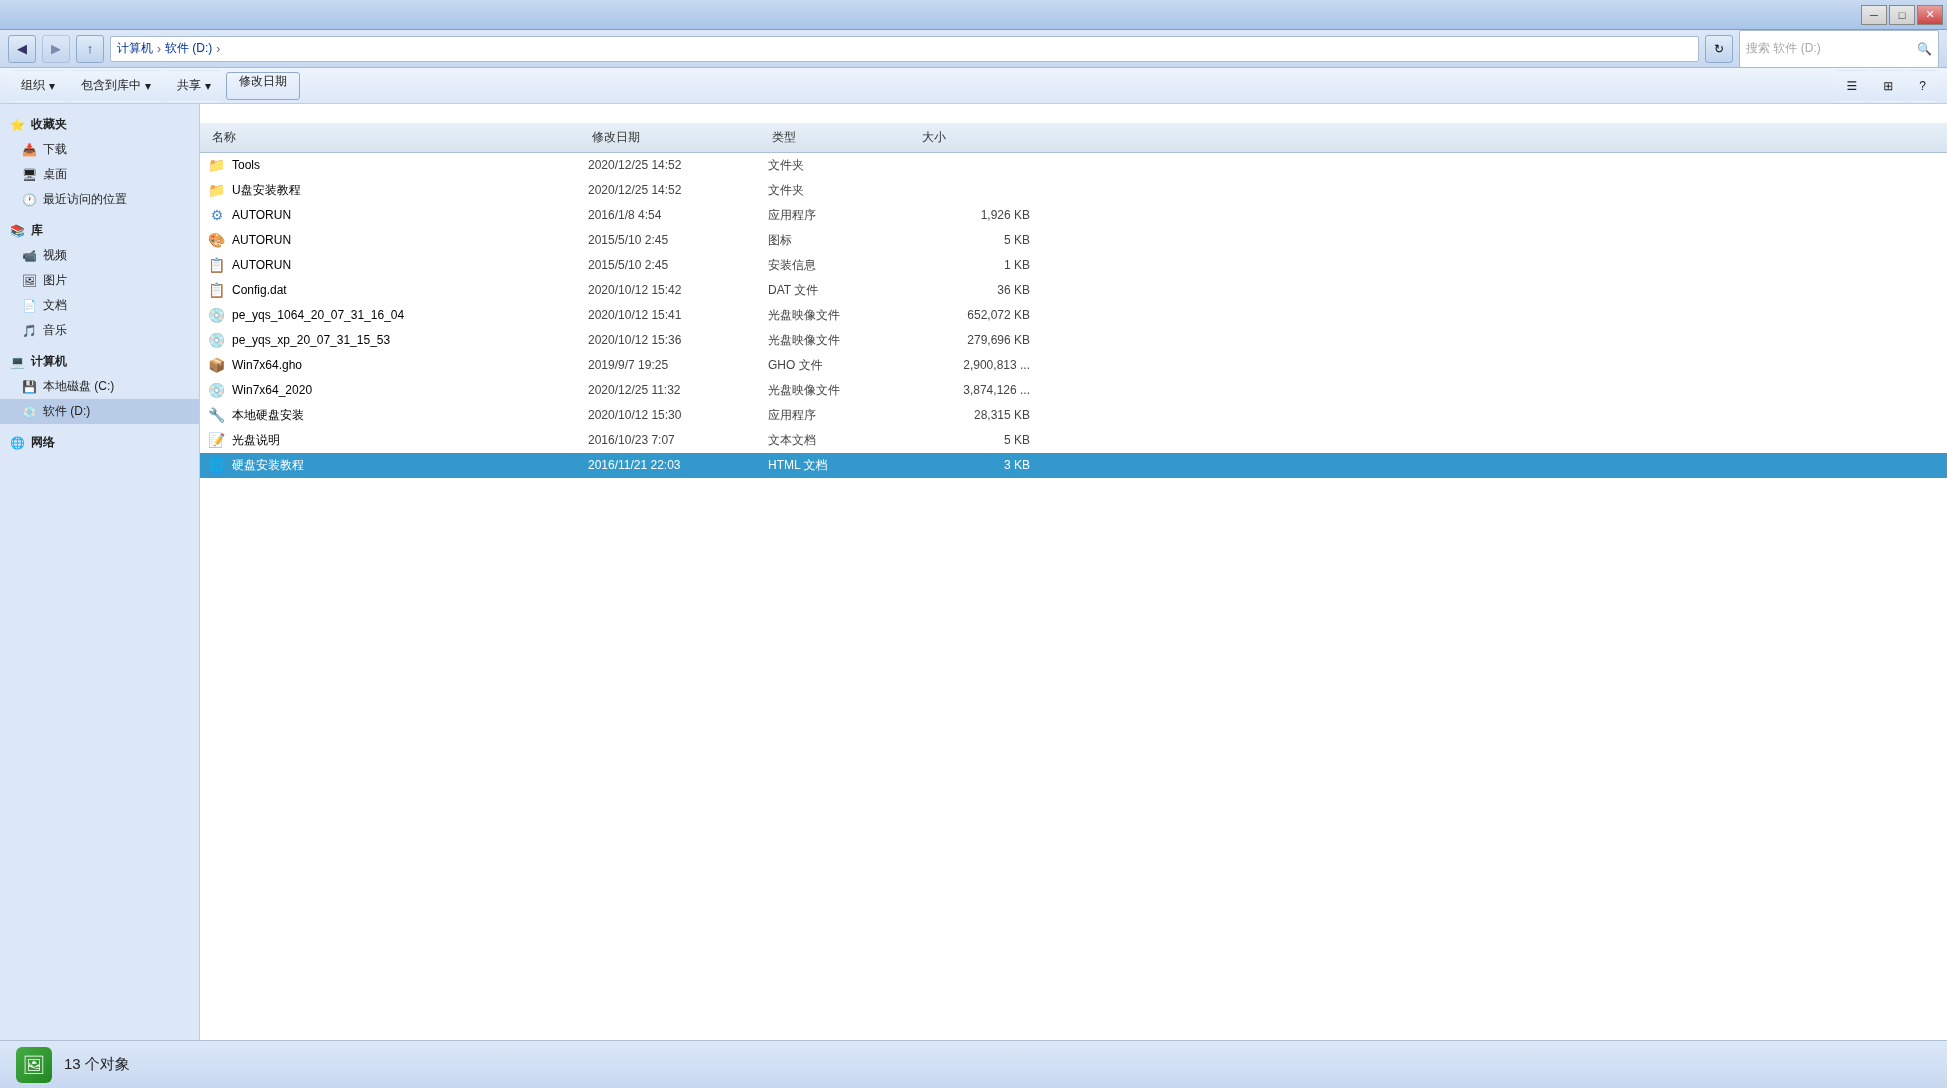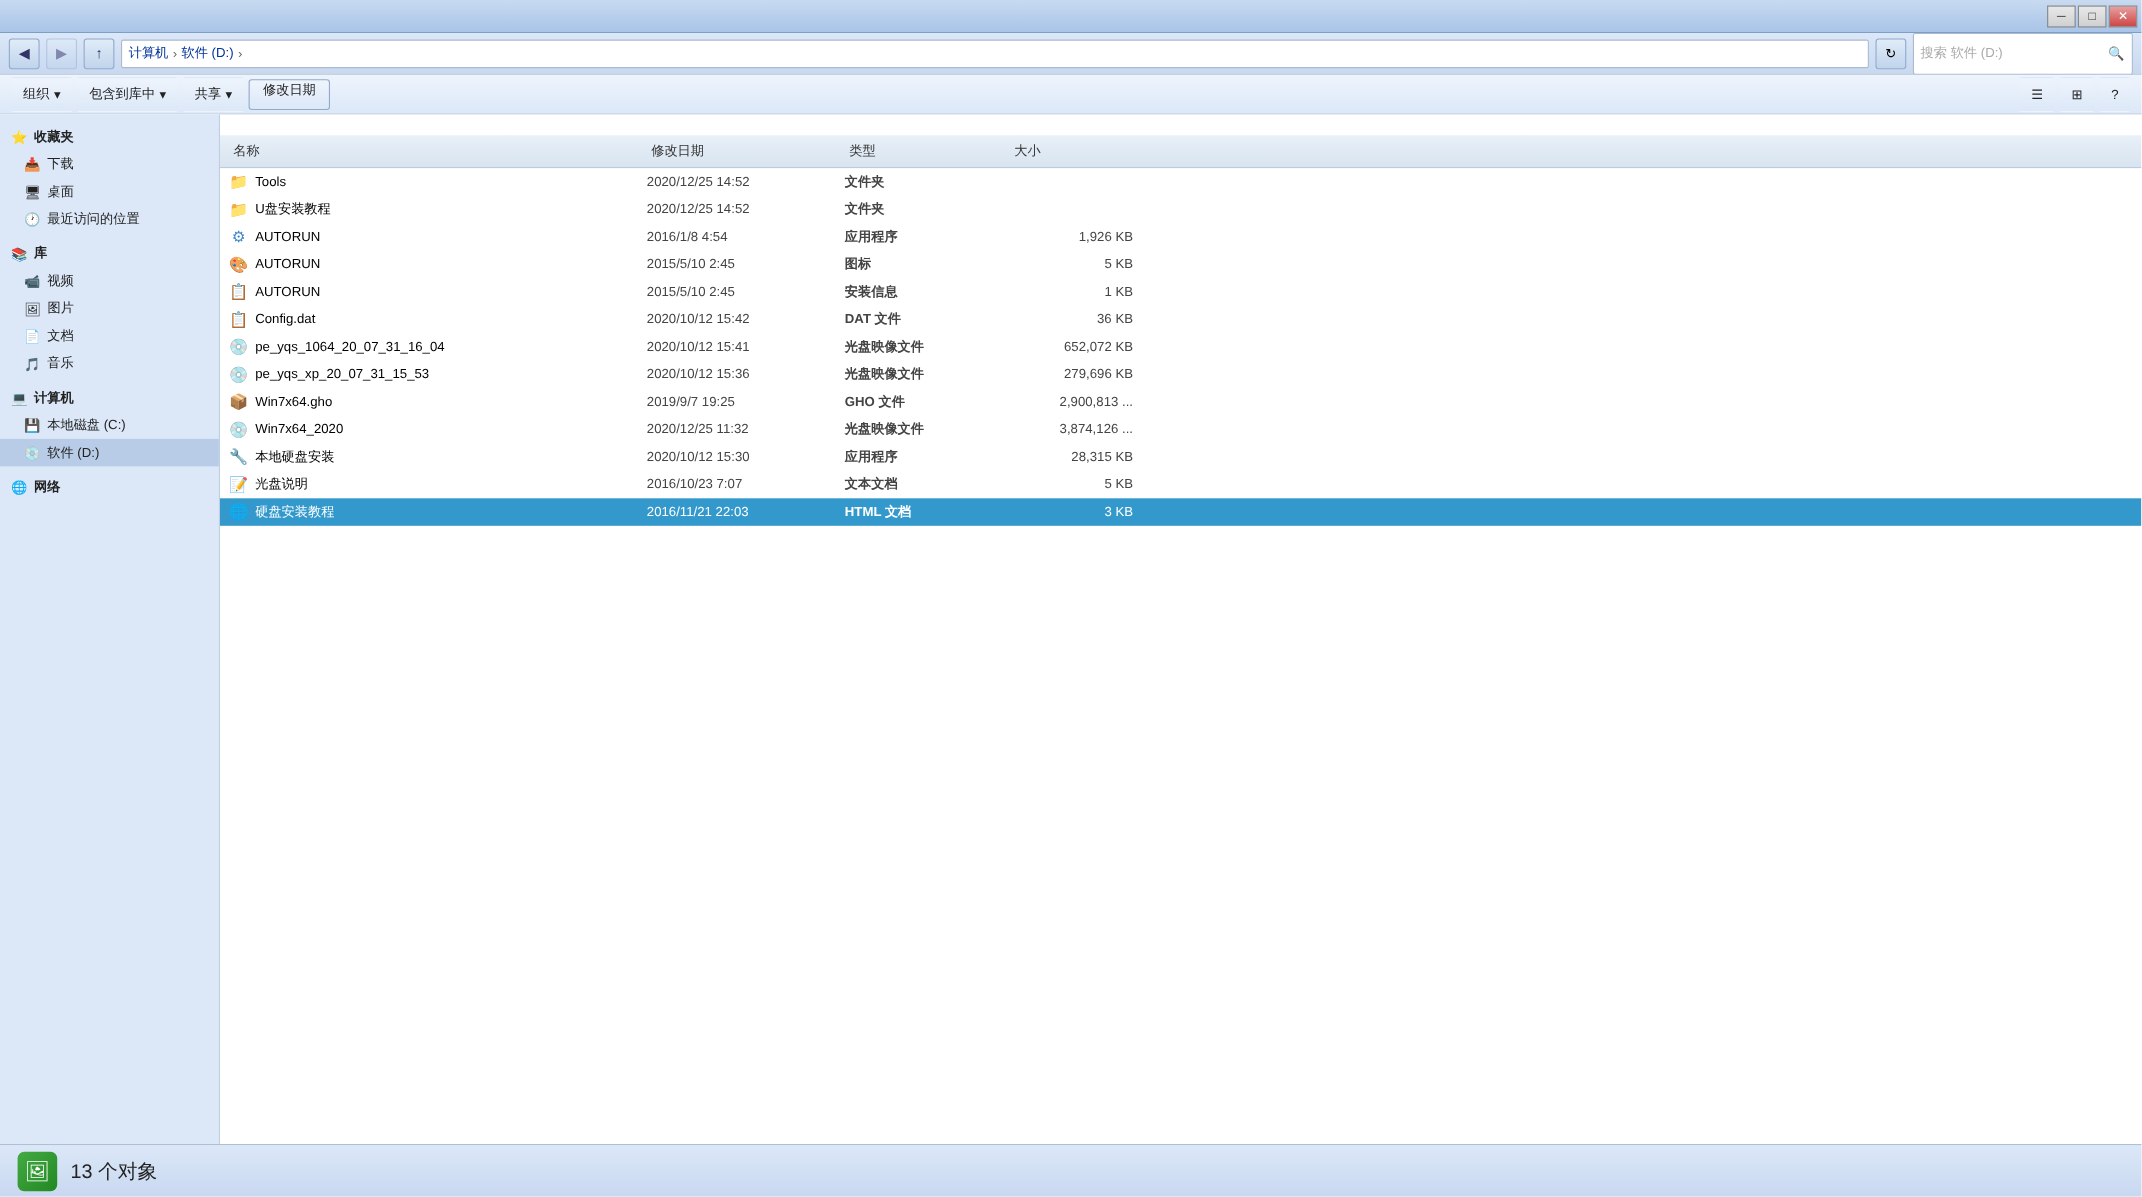--- a/index.html
+++ b/index.html
@@ -246,21 +246,21 @@
     .file-icon.exe { color: #4488cc; }
     .file-icon.ico { color: #cc8844; }
     .file-icon.dat { color: #888; }
     .file-icon.iso { color: #668844; }
     .file-icon.gho { color: #886644; }
     .file-icon.txt { color: #444; }
     .file-icon.html-icon { color: #cc4422; }
     .file-icon.app { color: #2266cc; }
 
     .file-date { color: #444; }
-    .file-type { color: #444; font-weight: bold; }
+    .file-type { color: #444; }
     .file-size { color: #444; text-align: right; padding-right: 8px; }
 
     
     .status-bar {
       height: 48px;
       background: linear-gradient(to bottom, #dce8f8, #c8d8f0);
       border-top: 1px solid #b0c0d4;
       display: flex;
       align-items: center;
       padding: 0 16px;
@@ -271,21 +271,21 @@
       height: 36px;
       background: linear-gradient(135deg, #44aa44, #228822);
       border-radius: 6px;
       display: flex;
       align-items: center;
       justify-content: center;
       color: #fff;
       font-size: 18px;
     }
     .status-text {
-      font-size: 18px;
+      font-size: 15px;
       color: #222;
     }
   </style>
 </head>
 <body>
 
 <div class="title-bar">
   <div class="title-bar-buttons">
     <div class="tb-btn">─</div>
     <div class="tb-btn">□</div>

